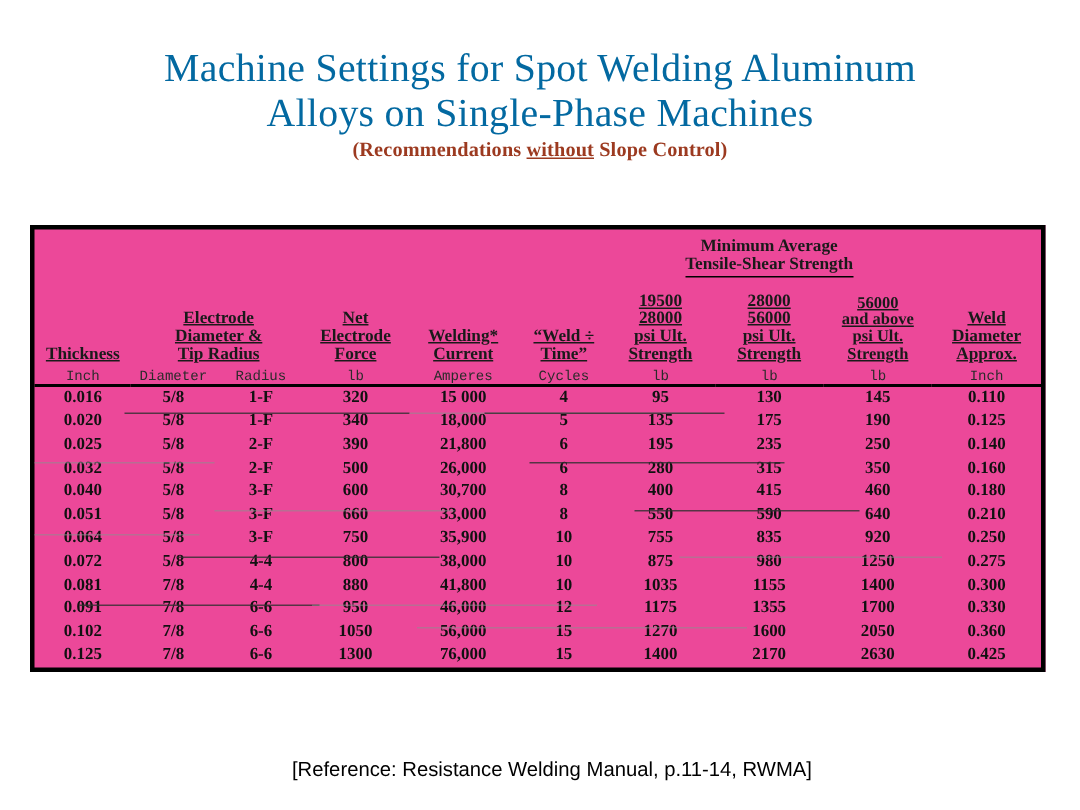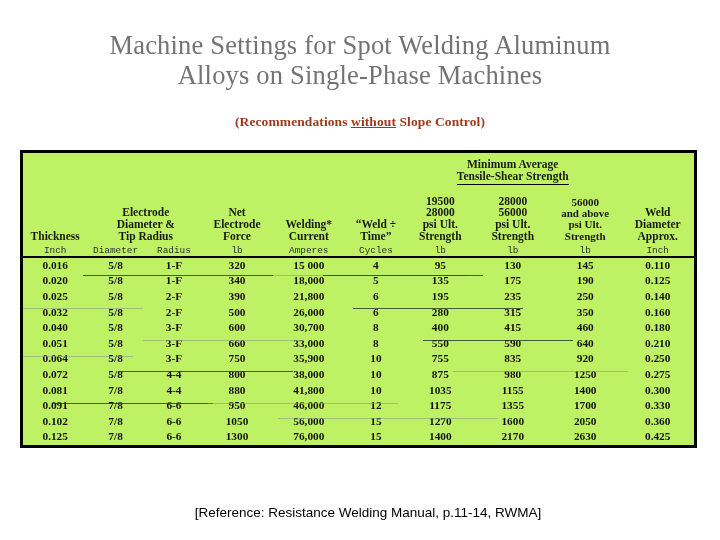--- a/index.html
+++ b/index.html
@@ -18,45 +18,45 @@
 
   
   #title-block {
     text-align: center;
     padding-top: 30px;
   }
   .title-line {
     font-family: "Liberation Serif", serif;
     font-size: 26.5px;
     line-height: 30px;
-    color: #737373;
+    color: #0369a1;
     letter-spacing: 0.2px;
   }
   #subtitle {
     font-family: "Liberation Serif", serif;
     font-weight: bold;
     font-size: 13.5px;
     color: #9c3a20;
-    margin-top: 24px;
+    margin-top: 2px;
     letter-spacing: 0.1px;
   }
   #subtitle .u {
     text-decoration: underline;
   }
 
   
   #table-frame {
     position: absolute;
     left: 20px;
     top: 150px;
     width: 677px;
     height: 298px;
     border: 3px solid #000000;
     box-sizing: border-box;
-    background: #bef264;
+    background: #ec4899;
   }
   table.wtab {
     width: 100%;
     height: 100%;
     border-collapse: collapse;
     table-layout: fixed;
     font-family: "Liberation Serif", serif;
   }
   table.wtab td, table.wtab th {
     padding: 0;
@@ -65,20 +65,21 @@
     text-align: center;
   }
 
   
   .grp {
     font-weight: bold;
     font-size: 11.5px;
     line-height: 11.6px;
     color: #1a1a1a;
     padding-bottom: 2px;
+    text-decoration: underline;
   }
   .grp.small {
     font-size: 11px;
     line-height: 11.4px;
   }
   #mats-span {
     font-weight: bold;
     font-size: 11.5px;
     line-height: 11.8px;
     color: #1a1a1a;

